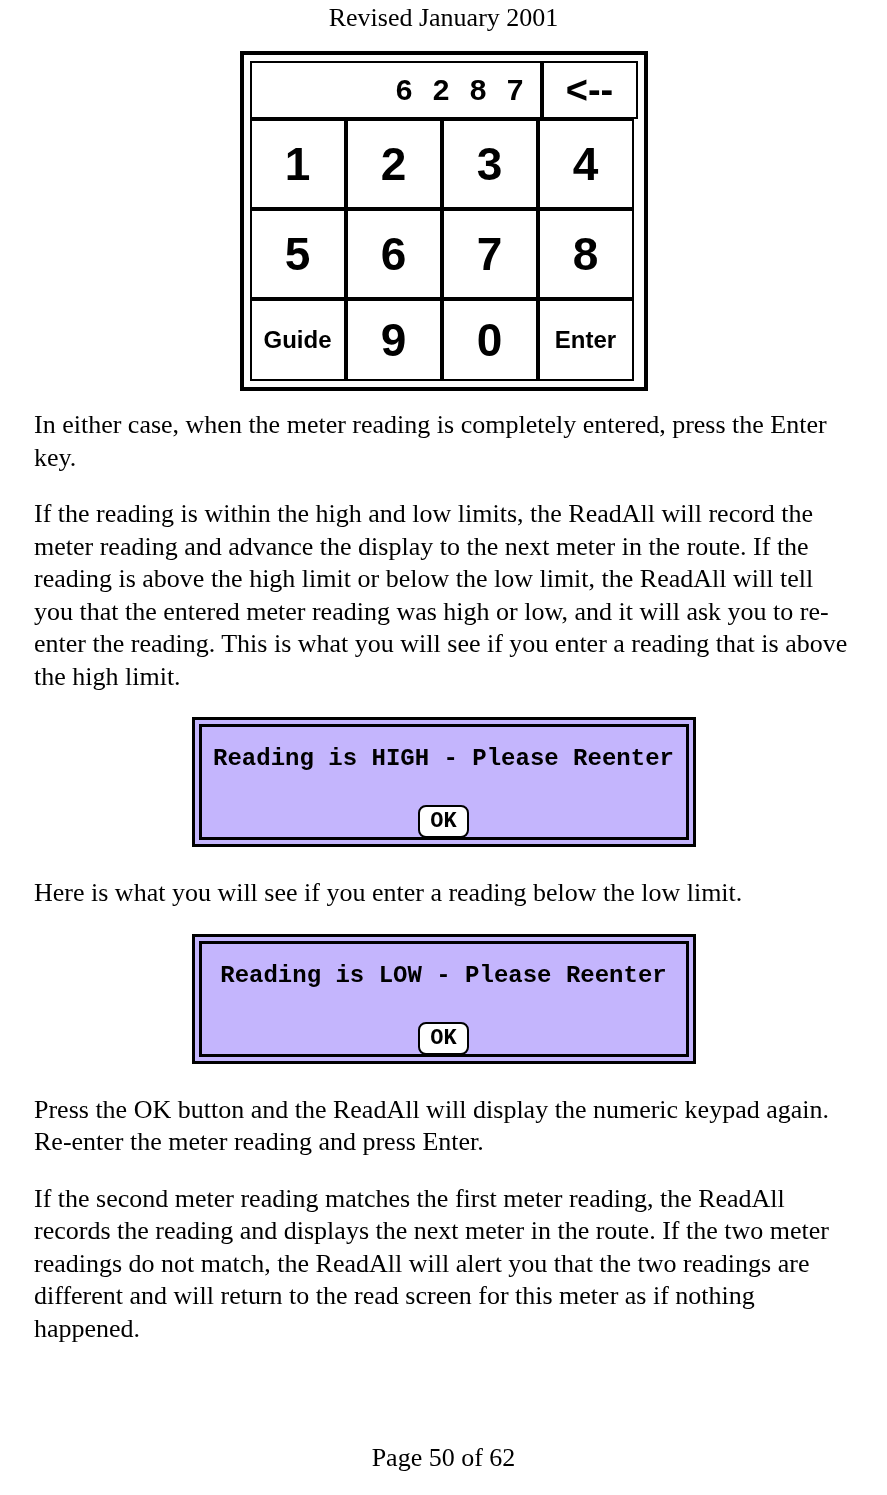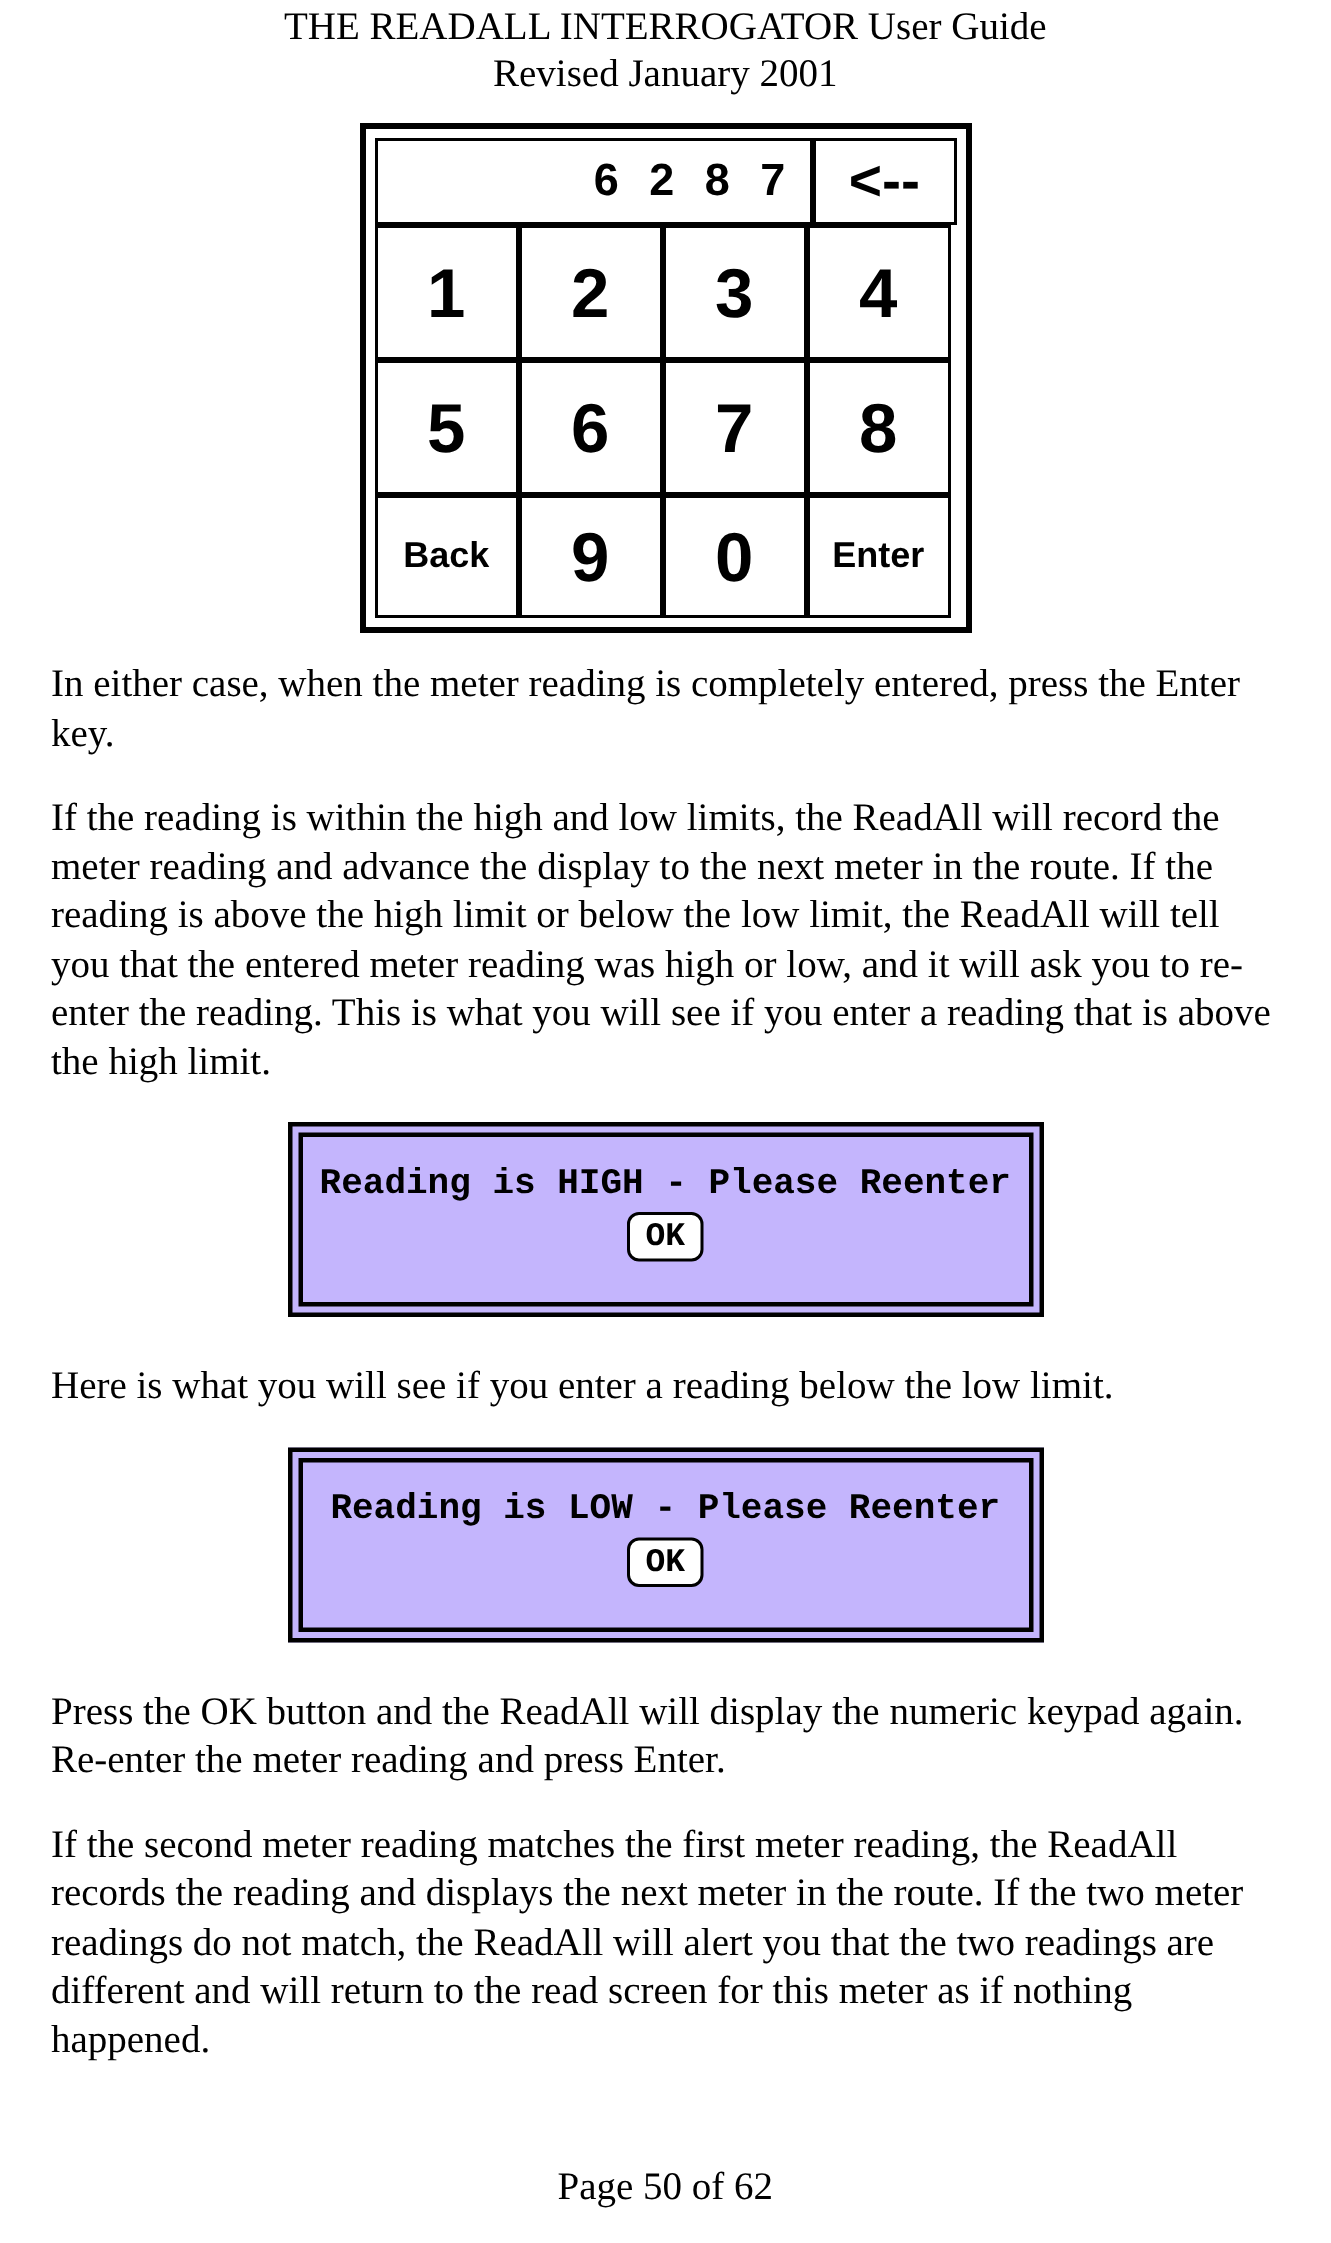--- a/index.html
+++ b/index.html
@@ -96,21 +96,21 @@
     padding-top: 18px;
     text-align: center;
   }
   .dialog-msg {
     font-family: "Courier New", monospace;
     font-weight: bold;
     font-size: 24px;
     letter-spacing: 0px;
   }
   .dialog-btn-row {
-    margin-top: 5px;
+    margin-top: 33px;
   }
   .dialog-btn {
     display: inline-block;
     border: 2.5px solid #000;
     border-radius: 8px;
     padding: 2px 10px;
     font-family: "Courier New", monospace;
     font-weight: bold;
     font-size: 22px;
     background: #fff;
@@ -123,21 +123,20 @@
     text-align: center;
     font-size: 26px;
   }
 </style>
 </head>
 <body>
 
 <div class="page">
 
   <div class="header">
-    <div>THE READALL INTERROGATOR User Guide</div>
     <div>Revised January 2001</div>
   </div>
 
   <div class="keypad-wrap">
     <div class="keypad">
       <div class="kp-row">
         <div class="kp-cell kp-display big">6 2 8 7</div>
         <div class="kp-cell kp-back-arrow">&lt;--</div>
       </div>
       <div class="kp-row">
@@ -146,21 +145,21 @@
         <div class="kp-cell kp-num">3</div>
         <div class="kp-cell kp-num">4</div>
       </div>
       <div class="kp-row">
         <div class="kp-cell kp-num">5</div>
         <div class="kp-cell kp-num">6</div>
         <div class="kp-cell kp-num">7</div>
         <div class="kp-cell kp-num">8</div>
       </div>
       <div class="kp-row">
-        <div class="kp-cell kp-txt">Back</div>
+        <div class="kp-cell kp-txt">Guide</div>
         <div class="kp-cell kp-num-bottom">9</div>
         <div class="kp-cell kp-num-bottom">0</div>
         <div class="kp-cell kp-txt">Enter</div>
       </div>
     </div>
   </div>
 
   <p class="body-text">In either case, when the meter reading is completely entered, press the Enter key.</p>
   <p class="body-text">If the reading is within the high and low limits, the ReadAll will record the meter reading and advance the display to the next meter in the route.  If the reading is above the high limit or below the low limit, the ReadAll will tell you that the entered meter reading was high or low, and it will ask you to re-enter the reading.  This is what you will see if you enter a reading that is above the high limit.</p>
 

